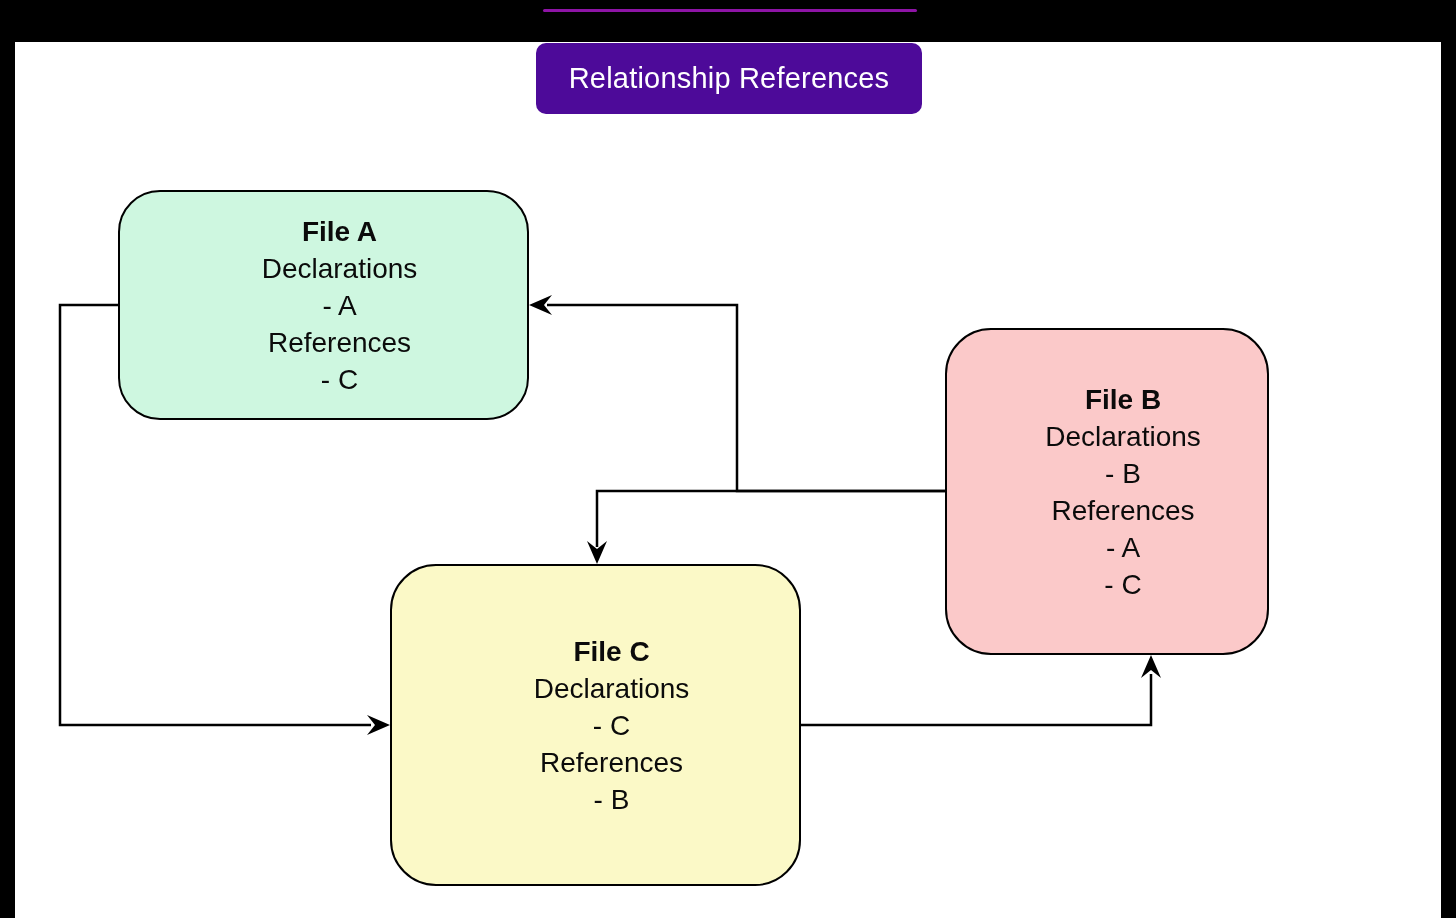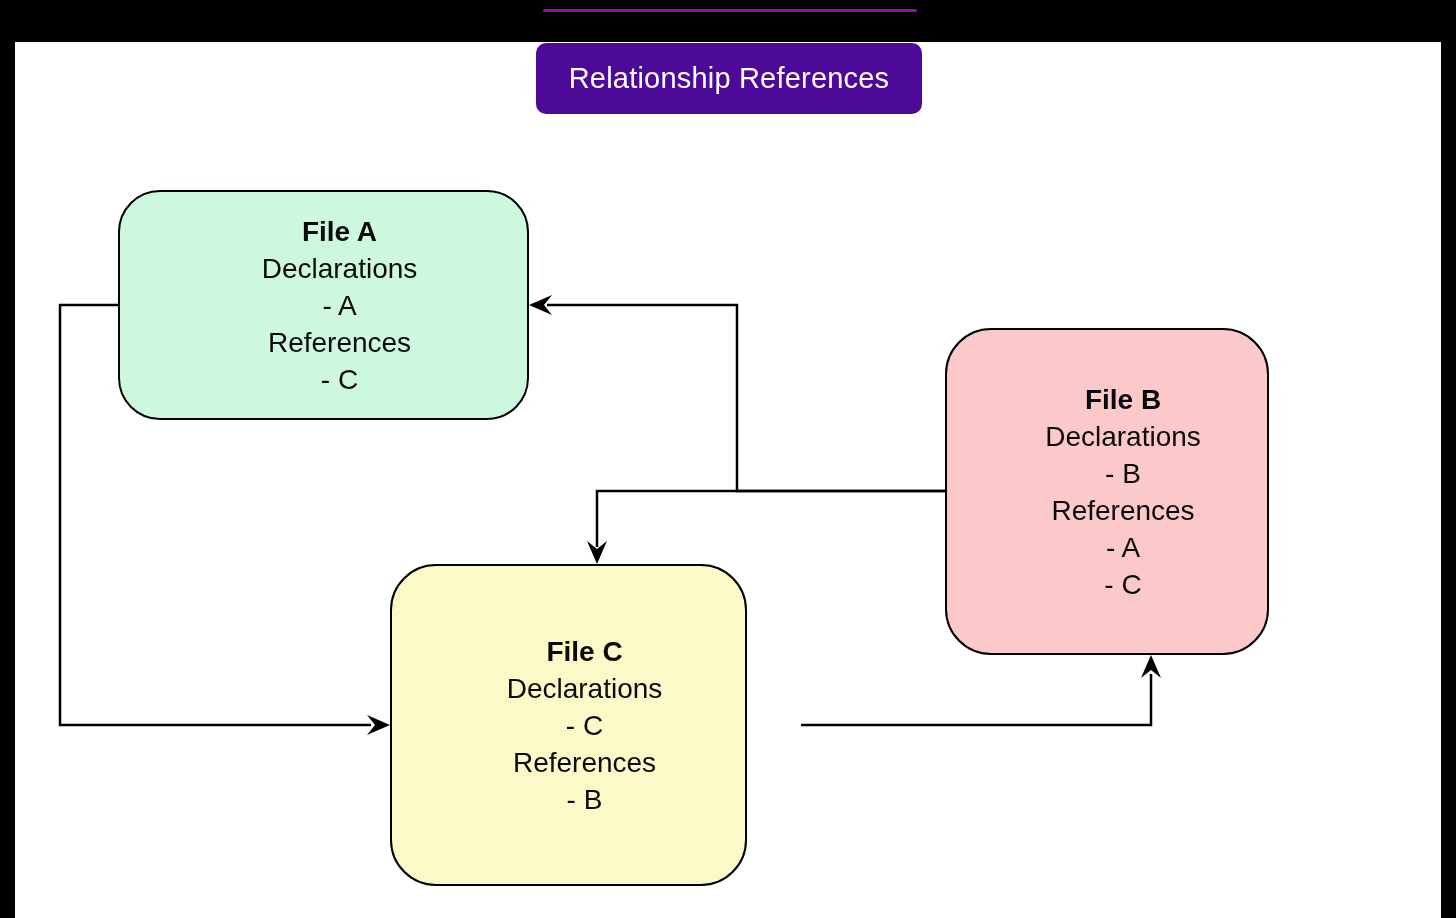--- a/index.html
+++ b/index.html
@@ -36,21 +36,21 @@
     display:flex;flex-direction:column;
     align-items:center;justify-content:center;
     text-align:center;
     font-size:28px;line-height:37px;color:#0b0b0b;
     z-index:2;
     padding-left:32px;
   }
   .node-title{font-weight:bold;}
   #node-a{left:103px;top:148px;width:411px;height:230px;border-radius:42px;}
   #node-b{left:930px;top:286px;width:324px;height:327px;border-radius:46px;}
-  #node-c{left:375px;top:522px;width:357px;height:322px;border-radius:46px;}
+  #node-c{left:375px;top:522px;width:411px;height:322px;border-radius:46px;}
   svg.edges{
     position:absolute;left:0;top:0;width:1426px;height:885px;
     pointer-events:none;z-index:3;
   }
   svg.edges polyline{fill:none;stroke:#000000;stroke-width:2.5;}
   svg.edges polygon{fill:#000000;stroke:none;}
 </style>
 </head>
 <body>
 

